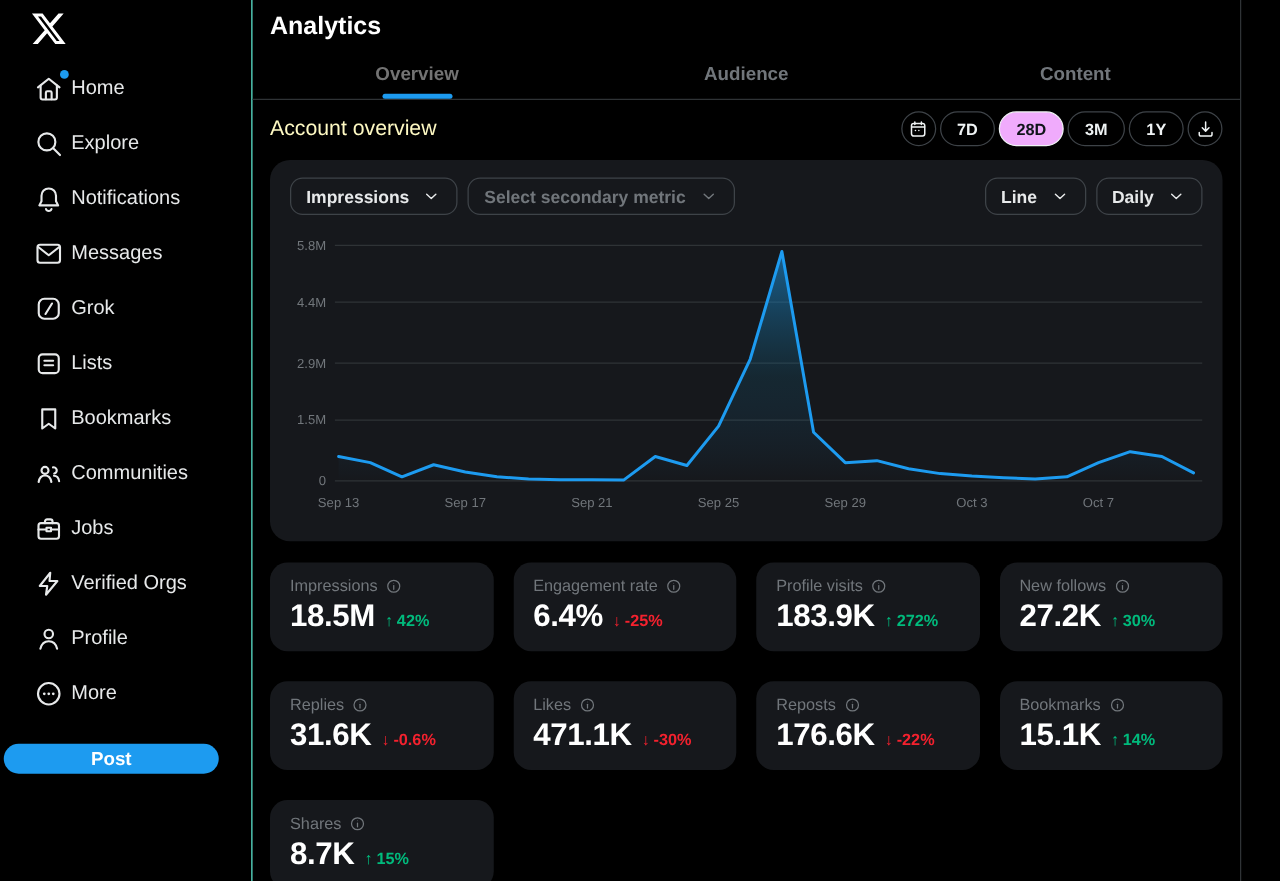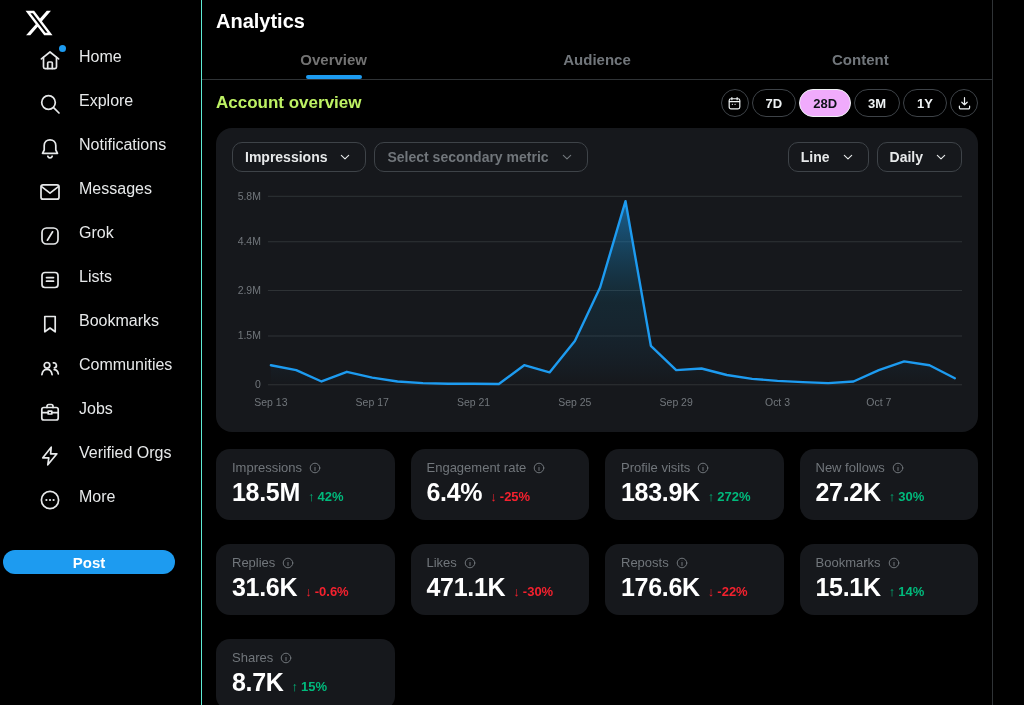--- a/index.html
+++ b/index.html
@@ -9,42 +9,42 @@
     background:#000; color:#e7e9ea;
     font-family:"Liberation Sans", sans-serif;
   }
   .icon { display:inline-flex; align-items:center; justify-content:center; flex:none; }
   .icon svg { display:block; }
 
   
   .sidebar { position:absolute; left:0; top:0; width:201px; height:705px; padding-top:8px; }
   .x-logo { margin-left:24px; width:30px; height:30px; color:#fff; cursor:pointer; }
   .nav { margin-top:6px; }
-  .nav-item { display:flex; gap:17px; height:44px; padding-left:38px;
+  .nav-item { display:flex; align-items:center; gap:6px; height:44px; padding-left:27px;
     font-size:16px; color:#e7e9ea; cursor:pointer; }
   .nav-item .icon { width:24px; height:24px; color:#e7e9ea; position:relative; }
   .badge-dot { position:absolute; top:-3px; right:-4px; width:7px; height:7px;
     background:#1d9bf0; border-radius:50%; }
   .post-btn { display:block; margin:18px 24px 0 3px; width:172px; height:24px; border:none;
     border-radius:19px; background:#1d9bf0; color:#fff; font-weight:700; font-size:15px;
     font-family:inherit; cursor:pointer; }
 
   
   .main { position:absolute; top:0; left:201px; width:792px; height:705px;
     border-left:1px solid #5eead4; border-right:1px solid #2f3336; }
   .page-title { padding:10px 14px 7px; font-size:20px; font-weight:800; color:#fff; }
   .tabs { display:flex; height:40px; border-bottom:1px solid #2f3336; }
   .tab { flex:1; display:flex; align-items:center; justify-content:center; position:relative;
     font-size:15px; font-weight:700; color:#71767b; cursor:pointer; }
   .tab.active { color:#737373;justify-content:center; }
   .tab-underline { position:absolute; bottom:0; left:50%; transform:translateX(-50%);
     width:56px; height:4px; border-radius:2px; background:#1d9bf0; }
 
   .overview-row { display:flex; align-items:center; justify-content:space-between; padding:9px 14px 8px; }
-  .overview-title { font-size:17px; font-weight:700; color:#bef264; }
+  .overview-title { font-size:17px; font-weight:400; color:#fef9c3; }
   .range-controls { display:flex; align-items:center; gap:3px; }
   .pill { height:28px; min-width:28px; border:1px solid #3e4348; border-radius:14px;
     background:transparent; color:#eff3f4; font-weight:700; font-size:13px; padding:0 13px;
     display:flex; align-items:center; justify-content:center; cursor:pointer; font-family:inherit; }
   .pill.icon-only { width:28px; padding:0; }
   .pill.active { background:#f0abfc; color:#0f1419; border-color:#eff3f4; }
   .pill .icon { width:17px; height:17px; }
 
   
   .chart-panel { margin:3px 14px 0; background:#16181c; border-radius:16px; padding:14px 16px 8px; }
@@ -165,20 +165,29 @@
         </span>
         <span>Jobs</span>
       </div>
       <div class="nav-item">
         <span class="icon">
           <svg viewBox="0 0 24 24" width="100%" height="100%" fill="none" stroke="currentColor" stroke-width="1.7" stroke-linecap="round" stroke-linejoin="round">
             <path d="M13.2 3.2 4.8 13.8h6l-1 7 9.1-11h-6.3Z"></path>
           </svg>
         </span>
         <span>Verified Orgs</span>
+      </div>
+      <div class="nav-item">
+        <span class="icon">
+          <svg viewBox="0 0 24 24" width="100%" height="100%" fill="none" stroke="currentColor" stroke-width="1.7" stroke-linecap="round" stroke-linejoin="round">
+            <circle cx="12" cy="8.2" r="3.4"></circle>
+            <path d="M5.3 20c1-4.2 3.5-6 6.7-6s5.7 1.8 6.7 6"></path>
+          </svg>
+        </span>
+        <span>Profile</span>
       </div>
       <div class="nav-item">
         <span class="icon">
           <svg viewBox="0 0 24 24" width="100%" height="100%" fill="none" stroke="currentColor" stroke-width="1.7" stroke-linecap="round" stroke-linejoin="round">
             <circle cx="12" cy="12" r="8.6"></circle>
             <circle cx="8.4" cy="12" r="1.1" fill="currentColor" stroke="none"></circle>
             <circle cx="12" cy="12" r="1.1" fill="currentColor" stroke="none"></circle>
             <circle cx="15.6" cy="12" r="1.1" fill="currentColor" stroke="none"></circle>
           </svg>
         </span>

